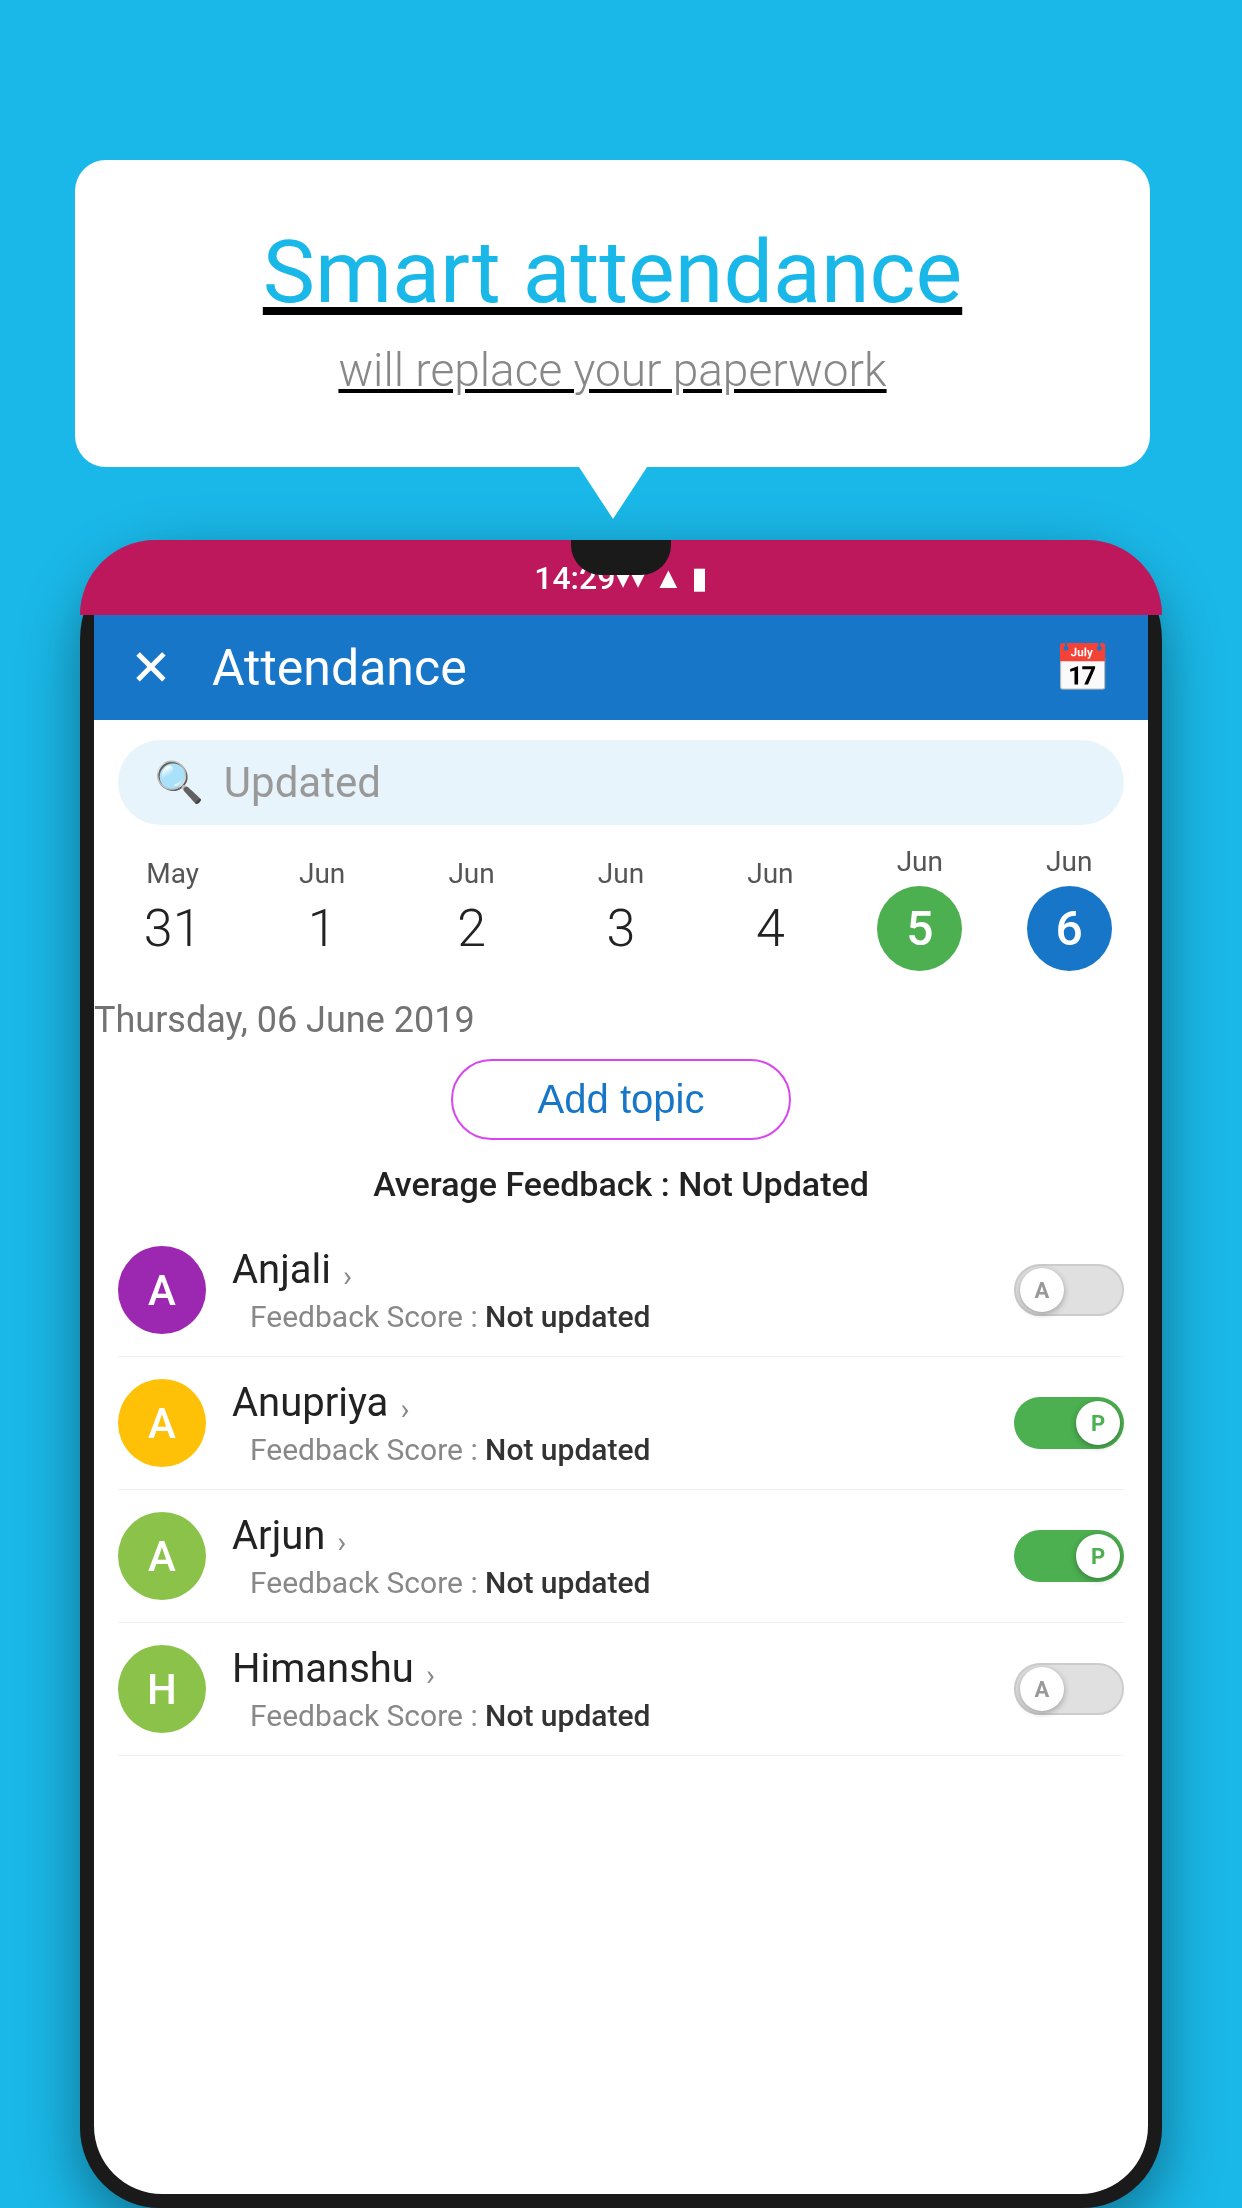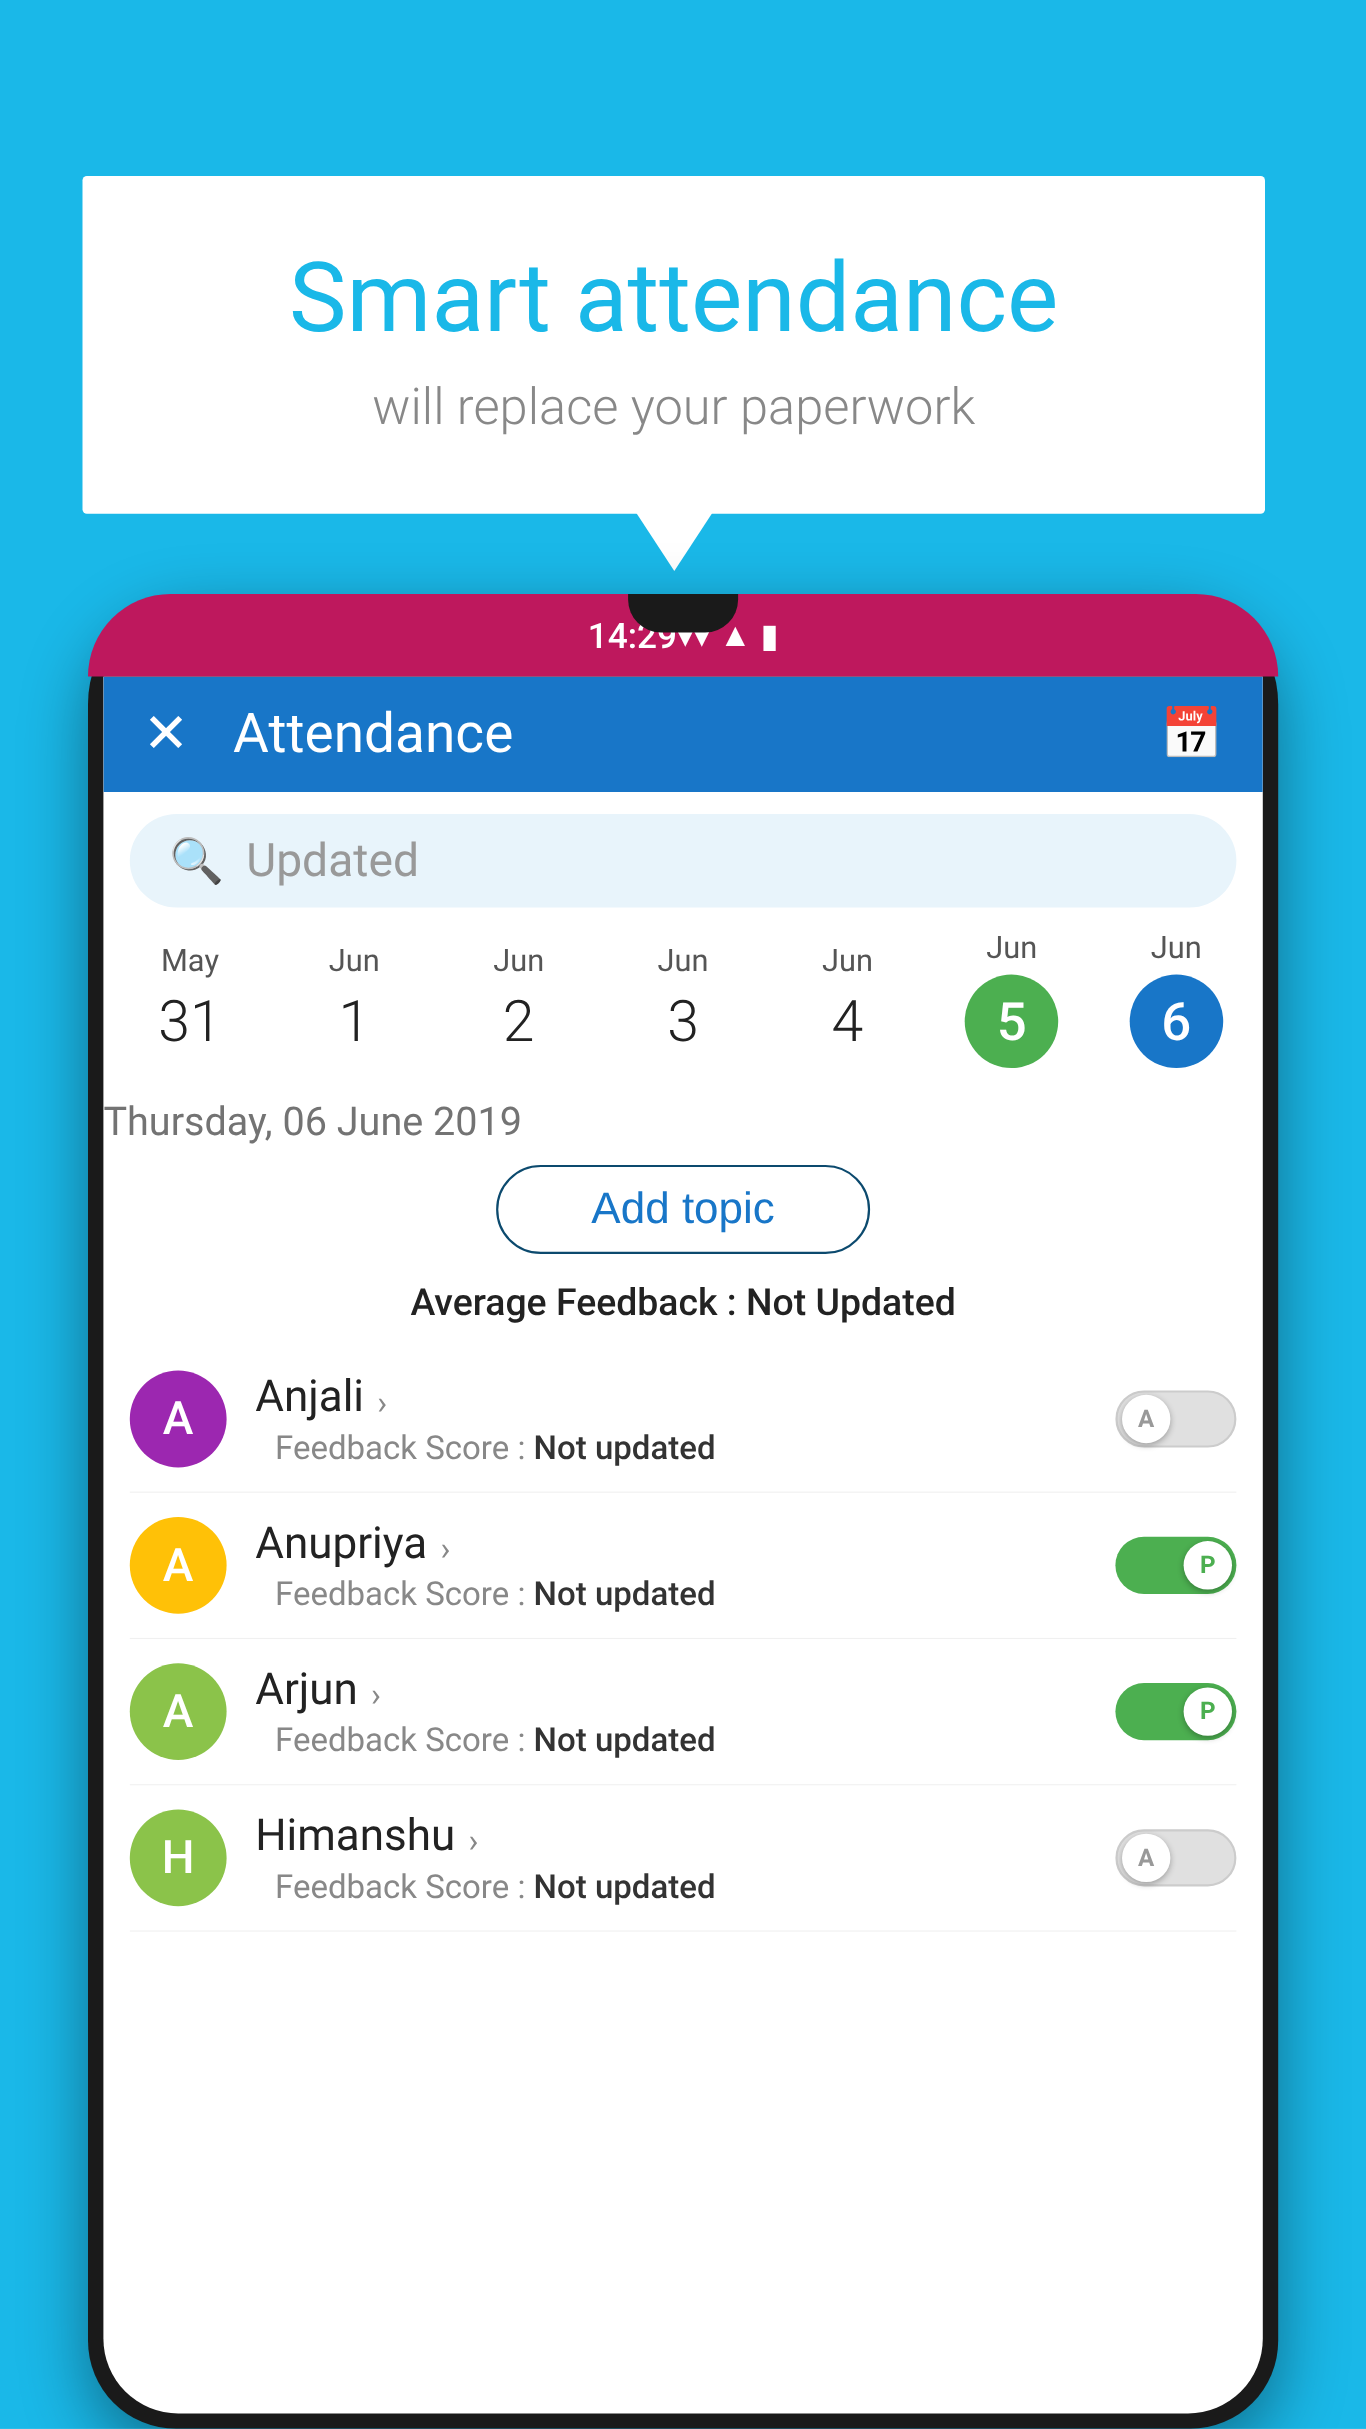--- a/index.html
+++ b/index.html
@@ -13,23 +13,24 @@
       overflow: hidden;
     }
 
     
     .speech-bubble {
       position: absolute;
       top: 160px;
       left: 75px;
       right: 92px;
       background: white;
-      border-radius: 4px;
+      border-radius: 31px;
       padding: 60px 50px 70px;
       text-align: center;
+      text-decoration: underline;
     }
     .speech-bubble::after {
       content: '';
       position: absolute;
       bottom: -52px;
       left: 50%;
       transform: translateX(-50%);
       border-left: 36px solid transparent;
       border-right: 36px solid transparent;
       border-top: 55px solid white;
@@ -197,21 +198,21 @@
       text-align: left;
       font-size: 36px;
       color: #737373;
       margin: 28px 0 18px;
     }
 
     
     .add-topic-btn {
       display: block;
       margin: 0 auto;
-      border: 2px solid #0c4a6e;
+      border: 2px solid #d946ef;
       background: transparent;
       color: #1876c8;
       border-radius: 50px;
       padding: 16px 60px;
       font-size: 40px;
       cursor: pointer;
       width: 340px;
       text-align: center;
     }
 

